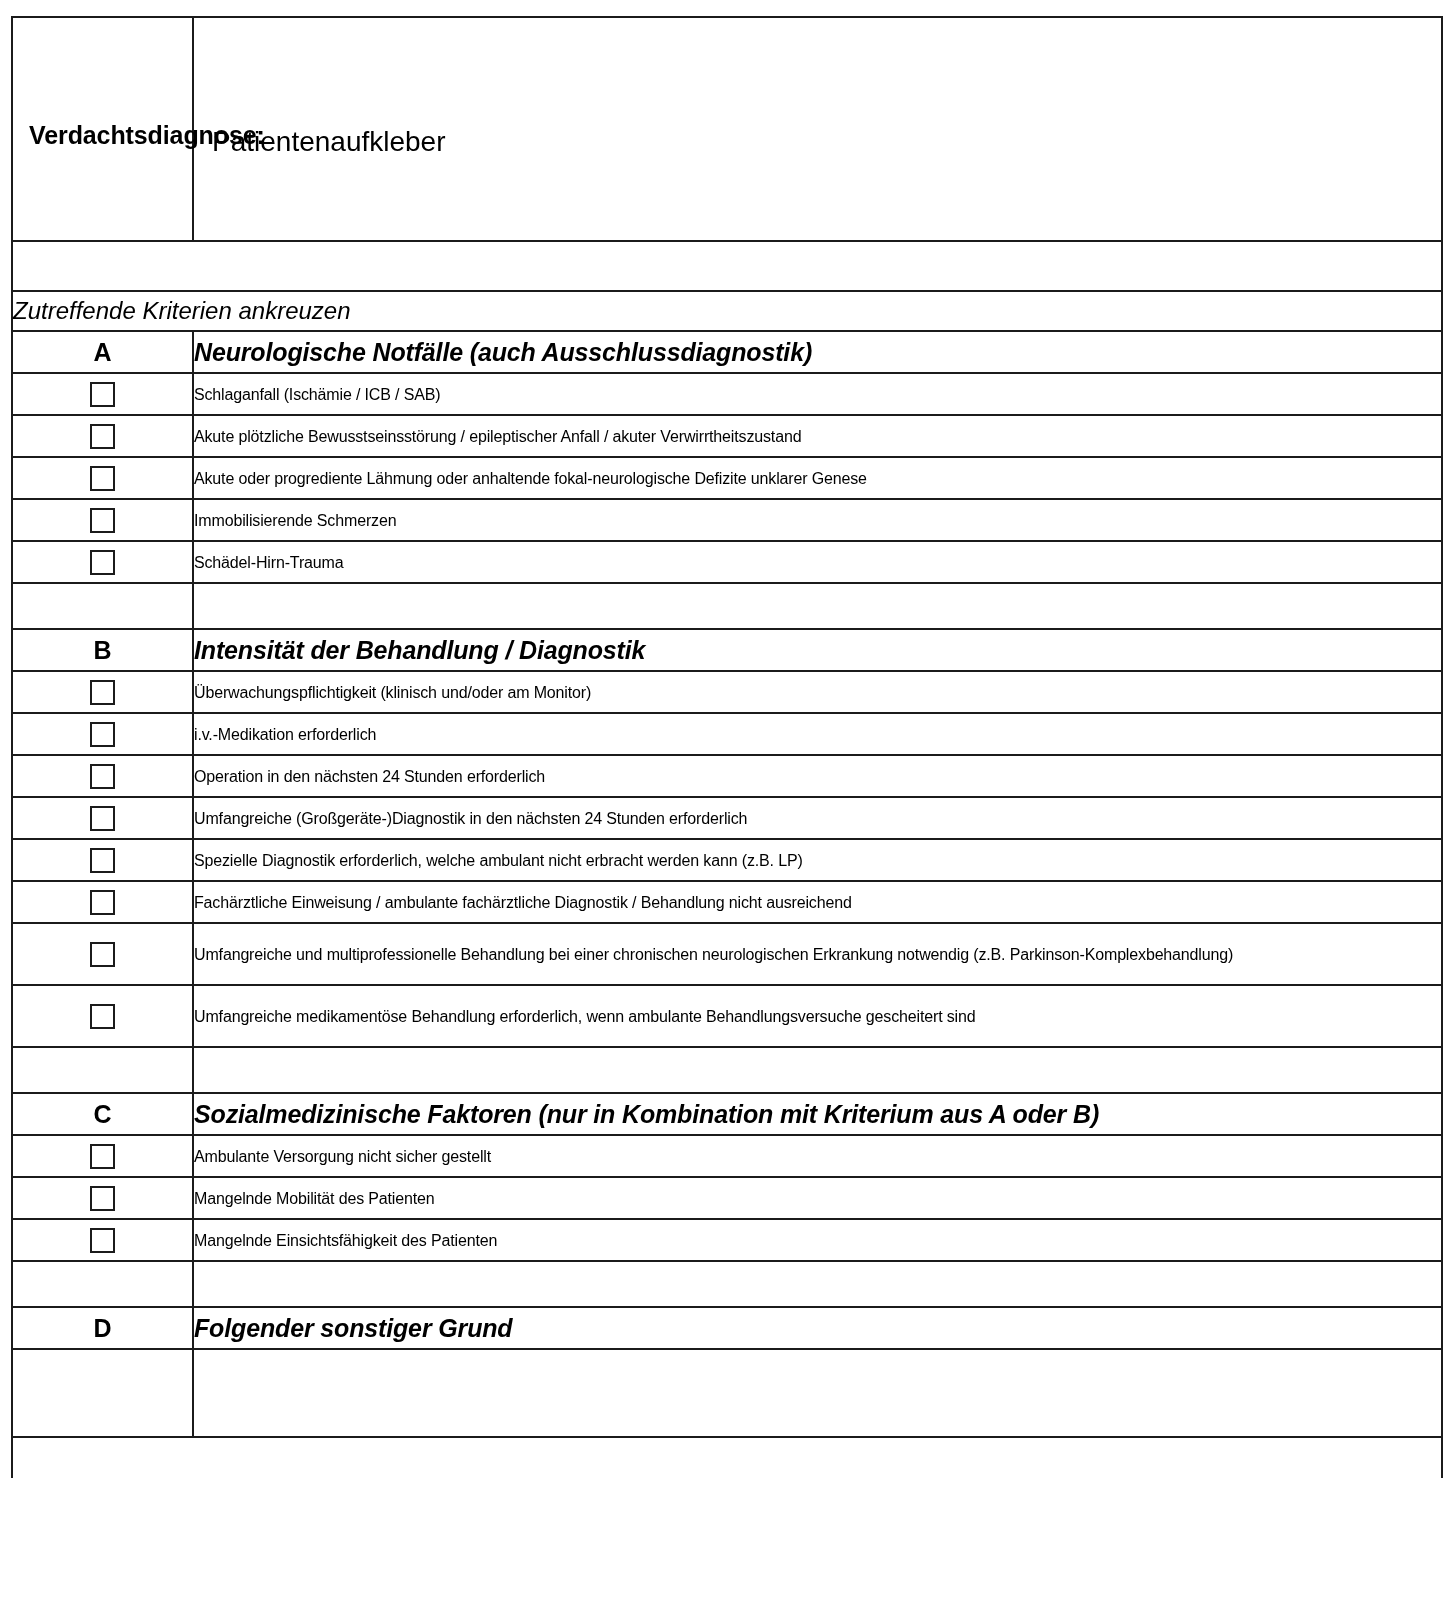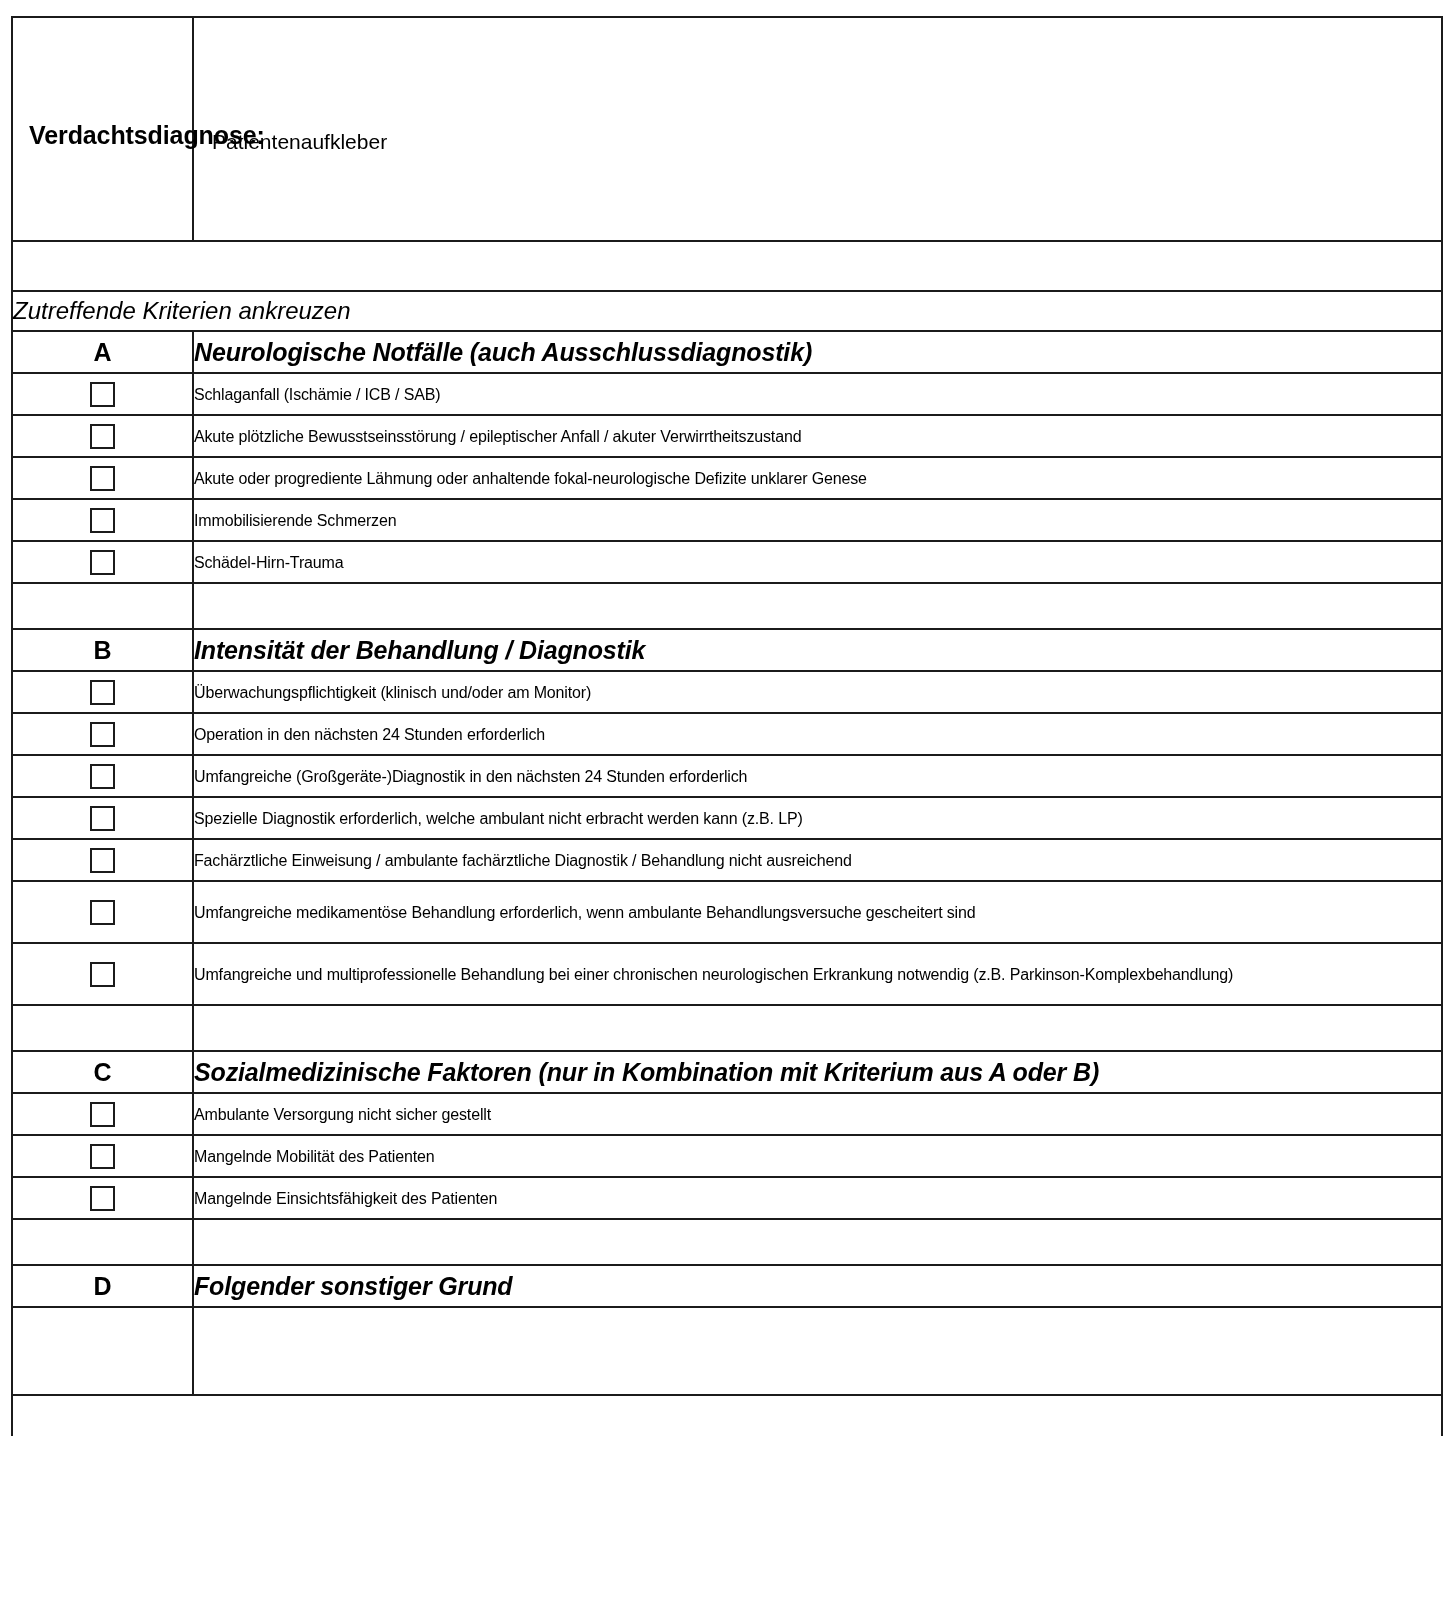--- a/index.html
+++ b/index.html
@@ -47,21 +47,21 @@
     vertical-align: top;
   }
   .hdr-left-inner {
     padding: 12px 0 0 16px;
     font-size: 25px;
     font-weight: bold;
     letter-spacing: -0.1px;
   }
   .hdr-right-inner {
     padding: 26px 0 0 18px;
-    font-size: 21px;
+    font-size: 28px;
     font-weight: normal;
   }
 
   
   .spacer-row td { height: 48px; }
   .spacer-row-sm td { height: 44px; }
 
   
   .instr-cell {
     height: 38px;
@@ -194,20 +194,26 @@
       <tr>
         <td class="crit-box-cell">
           <span class="checkbox"></span>
         </td>
         <td class="crit-text">Überwachungspflichtigkeit (klinisch und/oder am Monitor)</td>
       </tr>
       <tr>
         <td class="crit-box-cell">
           <span class="checkbox"></span>
         </td>
+        <td class="crit-text">i.v.-Medikation erforderlich</td>
+      </tr>
+      <tr>
+        <td class="crit-box-cell">
+          <span class="checkbox"></span>
+        </td>
         <td class="crit-text">Operation in den nächsten 24 Stunden erforderlich</td>
       </tr>
       <tr>
         <td class="crit-box-cell">
           <span class="checkbox"></span>
         </td>
         <td class="crit-text">Umfangreiche (Großgeräte-)Diagnostik in den nächsten 24 Stunden erforderlich</td>
       </tr>
       <tr>
         <td class="crit-box-cell">
@@ -218,27 +224,27 @@
       <tr>
         <td class="crit-box-cell">
           <span class="checkbox"></span>
         </td>
         <td class="crit-text">Fachärztliche Einweisung / ambulante fachärztliche Diagnostik / Behandlung nicht ausreichend</td>
       </tr>
       <tr>
         <td class="crit-box-cell two-line">
           <span class="checkbox"></span>
         </td>
+        <td class="crit-text two-line">Umfangreiche und multiprofessionelle Behandlung bei einer chronischen neurologischen Erkrankung notwendig (z.B. Parkinson-Komplexbehandlung)</td>
+      </tr>
+      <tr>
+        <td class="crit-box-cell two-line">
+          <span class="checkbox"></span>
+        </td>
         <td class="crit-text two-line">Umfangreiche medikamentöse Behandlung erforderlich, wenn ambulante Behandlungsversuche gescheitert sind</td>
-      </tr>
-      <tr>
-        <td class="crit-box-cell two-line">
-          <span class="checkbox"></span>
-        </td>
-        <td class="crit-text two-line">Umfangreiche und multiprofessionelle Behandlung bei einer chronischen neurologischen Erkrankung notwendig (z.B. Parkinson-Komplexbehandlung)</td>
       </tr>
 
       <tr class="spacer-row-sm">
         <td></td>
         <td></td>
       </tr>
 
       <tr>
         <td class="sec-letter">C</td>
         <td class="sec-title">Sozialmedizinische Faktoren (nur in Kombination mit Kriterium aus A oder B)</td>

